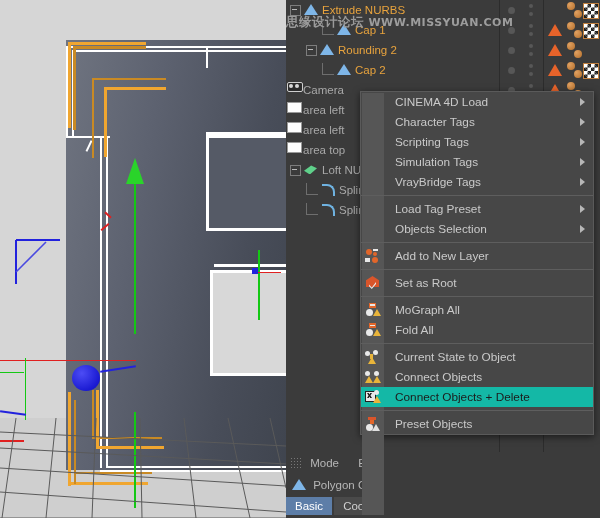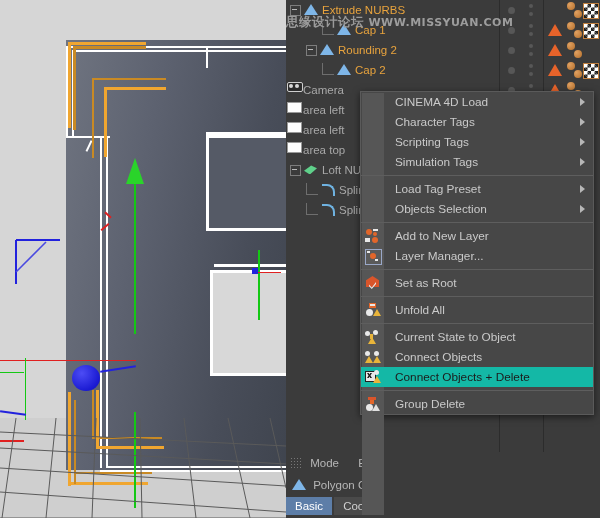--- a/index.html
+++ b/index.html
@@ -297,49 +297,50 @@
     <span class="partial" style="left:578px;top:-20px;color:#9e9e9e;font-size:11.5px;">ling</span>
   </div>
 
   <div id="menu">
     <div id="gutter" style="height: 422px;"></div>
     <div id="menu-items">
         <div class="mi"><span>CINEMA 4D Load</span><span class="arrow"></span></div>
         <div class="mi"><span>Character Tags</span><span class="arrow"></span></div>
         <div class="mi"><span>Scripting Tags</span><span class="arrow"></span></div>
         <div class="mi"><span>Simulation Tags</span><span class="arrow"></span></div>
+        <div class="mi"><span>VrayBridge Tags</span><span class="arrow"></span></div>
         <div class="msep"></div>
         <div class="mi"><span>Load Tag Preset</span><span class="arrow"></span></div>
         <div class="mi"><span>Objects Selection</span><span class="arrow"></span></div>
         <div class="msep"></div>
         <div class="mi"><span class="mico">
             <i class="sq-or" style="left:1px;top:0;width:6px;height:6px;border-radius:50%"></i>
             <i class="sq-wh" style="left:8px;top:0;width:5px;height:2px"></i>
             <i class="sq-or" style="left:8px;top:3px;width:4px;height:4px;border-radius:50%"></i>
             <i class="sq-wh" style="left:0;top:9px;width:5px;height:4px"></i>
             <i class="sq-or" style="left:7px;top:8px;width:6px;height:6px;border-radius:50%"></i>
           </span><span>Add to New Layer</span></div>
-        <div class="mi"><span class="mico">
-            <i class="frame" style="left:0;top:0;width:15px;height:14px"></i>
-            <i class="doto" style="left:5px;top:4px;width:6px;height:6px"></i>
-            <i class="sq-wh" style="left:2px;top:2px;width:3px;height:2px"></i>
-            <i class="sq-wh" style="left:10px;top:10px;width:3px;height:2px"></i>
-          </span><span>Layer Manager...</span></div>
         <div class="msep"></div>
         <div class="mi"><span class="mico">
             <i class="sq-or" style="left:1px;top:0;width:13px;height:11px;clip-path:polygon(50% 0,100% 38%,100% 100%,0 100%,0 38%);background:#d9552b"></i>
             <i class="sq-wh" style="left:4px;top:6px;width:7px;height:7px;clip-path:polygon(0 35%,40% 80%,100% 0,100% 30%,40% 100%,0 60%)"></i>
           </span><span>Set as Root</span></div>
         <div class="msep"></div>
         <div class="mi"><span class="mico">
             <i class="sq-or" style="left:4px;top:0;width:7px;height:5px"></i>
             <i class="sq-wh" style="left:5px;top:1px;width:5px;height:2px"></i>
             <i class="dotw" style="left:1px;top:6px;width:7px;height:7px"></i>
             <i class="tri-yl" style="left:8px;top:6px"></i>
-          </span><span>Unfold All</span></div>
+          </span><span>MoGraph All</span></div>
+        <div class="mi"><span class="mico">
+            <i class="sq-or" style="left:4px;top:0;width:7px;height:5px"></i>
+            <i class="sq-wh" style="left:5px;top:2px;width:5px;height:1px"></i>
+            <i class="dotw" style="left:1px;top:6px;width:7px;height:7px"></i>
+            <i class="tri-yl" style="left:8px;top:6px"></i>
+          </span><span>Fold All</span></div>
         <div class="msep"></div>
         <div class="mi"><span class="mico">
             <i class="dotw" style="left:0;top:1px;width:5px;height:5px"></i>
             <i class="dotw" style="left:8px;top:0;width:5px;height:5px"></i>
             <i class="sq-yl" style="left:5px;top:4px;width:3px;height:5px"></i>
             <i class="tri-yl" style="left:3px;top:7px"></i>
           </span><span>Current State to Object</span></div>
         <div class="mi"><span class="mico">
             <i class="dotw" style="left:0;top:1px;width:5px;height:5px"></i>
             <i class="dotw" style="left:9px;top:1px;width:5px;height:5px"></i>
@@ -351,17 +352,17 @@
             <i class="sq-or" style="left:2px;top:3px;width:5px;height:5px;background:#1c1c1c;clip-path:polygon(0 0,35% 0,50% 30%,65% 0,100% 0,68% 50%,100% 100%,65% 100%,50% 70%,35% 100%,0 100%,32% 50%)"></i>
             <i class="dotw" style="left:9px;top:0;width:5px;height:5px"></i>
             <i class="tri-yl" style="left:8px;top:6px"></i>
           </span><span>Connect Objects + Delete</span></div>
         <div class="msep"></div>
         <div class="mi"><span class="mico">
             <i class="sq-or" style="left:3px;top:0;width:8px;height:3px;background:#d9552b"></i>
             <i class="sq-or" style="left:5px;top:3px;width:4px;height:4px;background:#e2662a"></i>
             <i class="dotw" style="left:1px;top:7px;width:7px;height:7px"></i>
             <i class="tri-wh" style="left:7px;top:7px"></i>
-          </span><span>Group Delete</span></div>
+          </span><span>Preset Objects</span></div>
       </div>
   </div>
 
 </div>
 
 </body></html>

